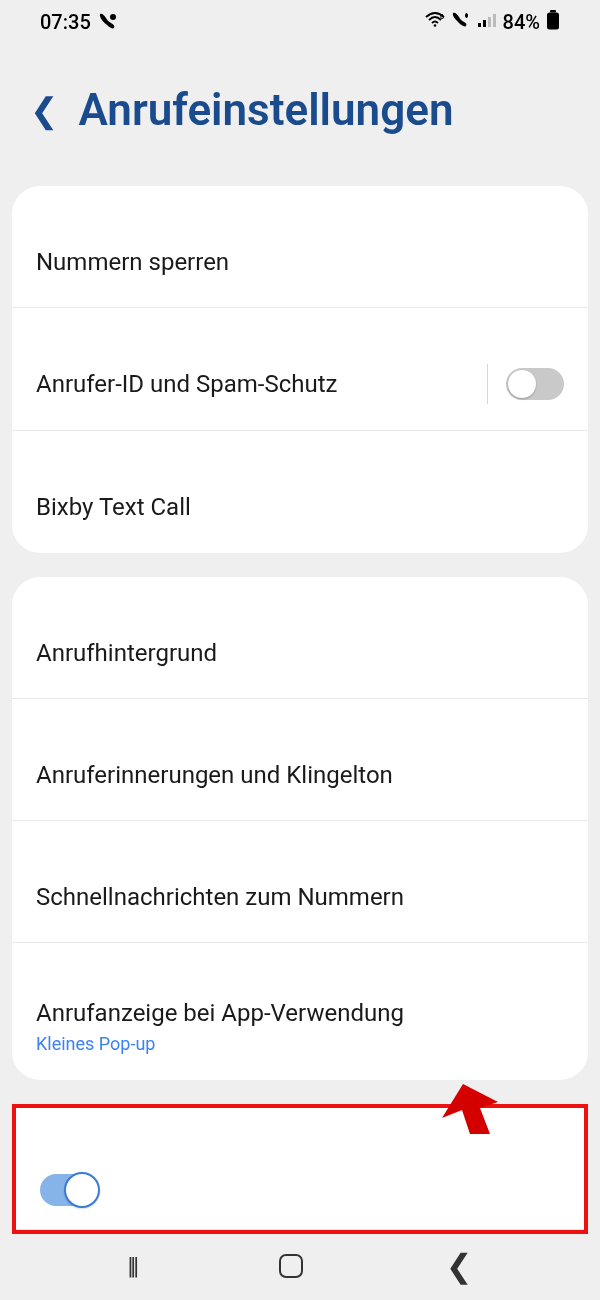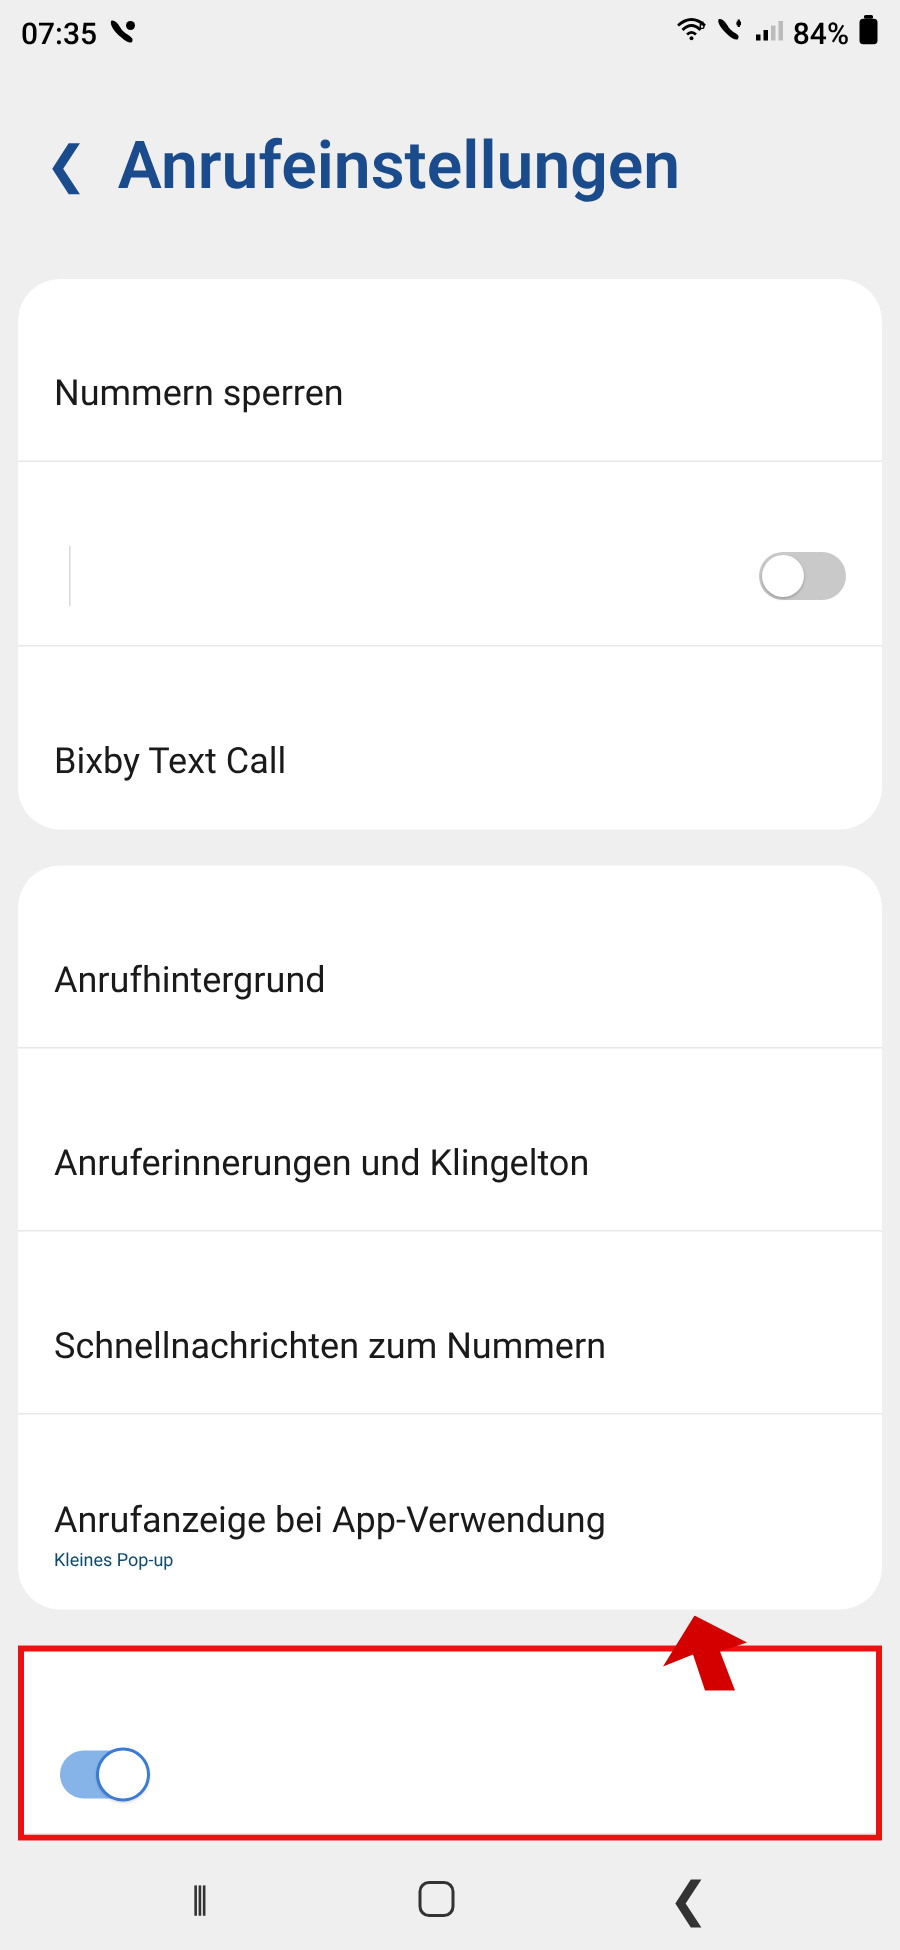--- a/index.html
+++ b/index.html
@@ -8,21 +8,21 @@
     background: #efefef;
     font-family: -apple-system, "Segoe UI", Roboto, sans-serif;
     position: relative;
     overflow: hidden;
   }
   .status-bar {
     height: 44px;
     display: flex;
     align-items: center;
     justify-content: space-between;
-    padding: 0 14px;
+    padding: 0 40px;
     font-size: 20px;
     font-weight: 500;
     color: #000;
   }
   .status-left, .status-right {
     display: flex;
     align-items: center;
     gap: 6px;
   }
   .status-right .icon { font-size: 16px; }
@@ -59,22 +59,22 @@
     margin-top: 30px;
   }
   .row:last-child { border-bottom: none; }
   .row .label-col { flex: 1; }
   .row-title {
     font-size: 24px;
     color: #1a1a1a;
     font-weight: 400;
   }
   .row-sub {
-    font-size: 12px;
-    color: #0c4a6e;
+    font-size: 18px;
+    color: #3b82f6;
     margin-top: 6px;
   }
   .row-desc {
     font-size: 18px;
     color: #8a8a8a;
     margin-top: 4px;
     line-height: 1.35;
   }
   .vsep {
     width: 1px;
@@ -207,20 +207,23 @@
   <span class="header-title">Anrufeinstellungen</span>
 </div>
 
 <div class="card">
   <div class="row">
     <div class="label-col">
         <div class="row-title">Nummern sperren</div>
       </div>
   </div>
   <div class="row">
+    <div class="label-col">
+        <div class="row-title">Anrufer-ID und Spam-Schutz</div>
+      </div>
     <div class="vsep"></div>
     <div class="toggle off">
         <div class="knob"></div>
       </div>
   </div>
   <div class="row">
     <div class="label-col">
         <div class="row-title">Bixby Text Call</div>
       </div>
   </div>

